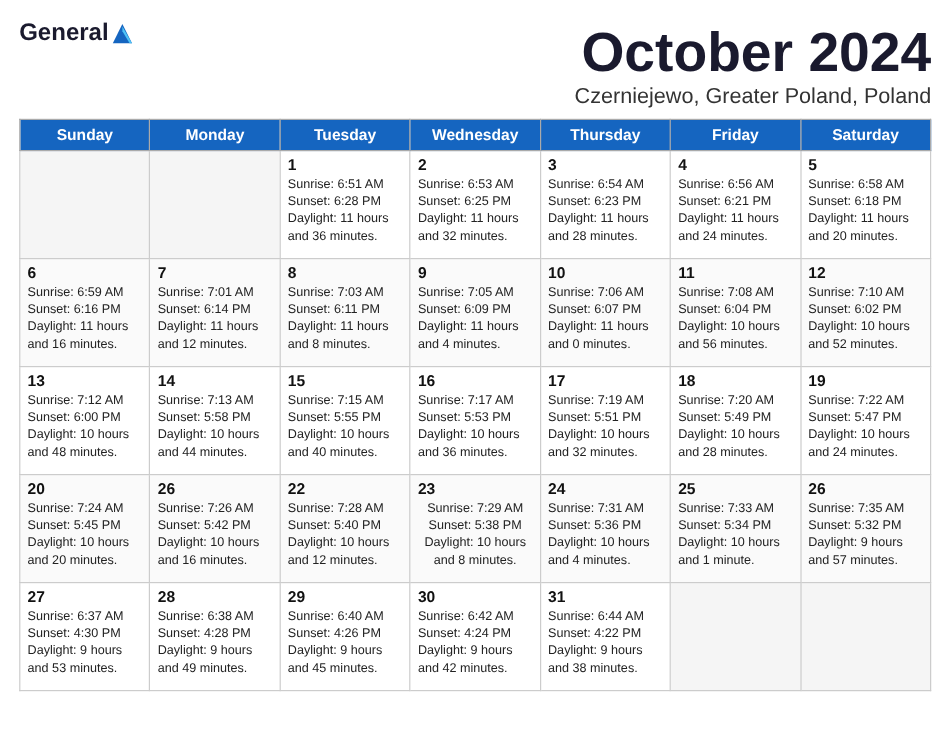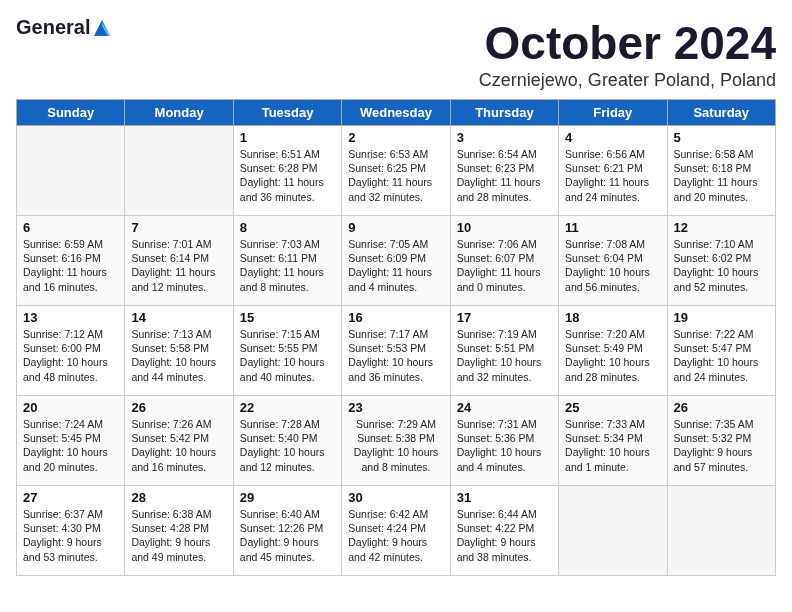--- a/index.html
+++ b/index.html
@@ -312,21 +312,21 @@
         <td>
           <div class="day-num">28</div>
           <div class="cell-text" style="white-space: pre-line;">Sunrise: 6:38 AM
 Sunset: 4:28 PM
 Daylight: 9 hours
 and 49 minutes.</div>
         </td>
         <td>
           <div class="day-num">29</div>
           <div class="cell-text" style="white-space: pre-line;">Sunrise: 6:40 AM
-Sunset: 12:26 PM
+Sunset: 4:26 PM
 Daylight: 9 hours
 and 45 minutes.</div>
         </td>
         <td>
           <div class="day-num">30</div>
           <div class="cell-text" style="white-space: pre-line;">Sunrise: 6:42 AM
 Sunset: 4:24 PM
 Daylight: 9 hours
 and 42 minutes.</div>
         </td>

